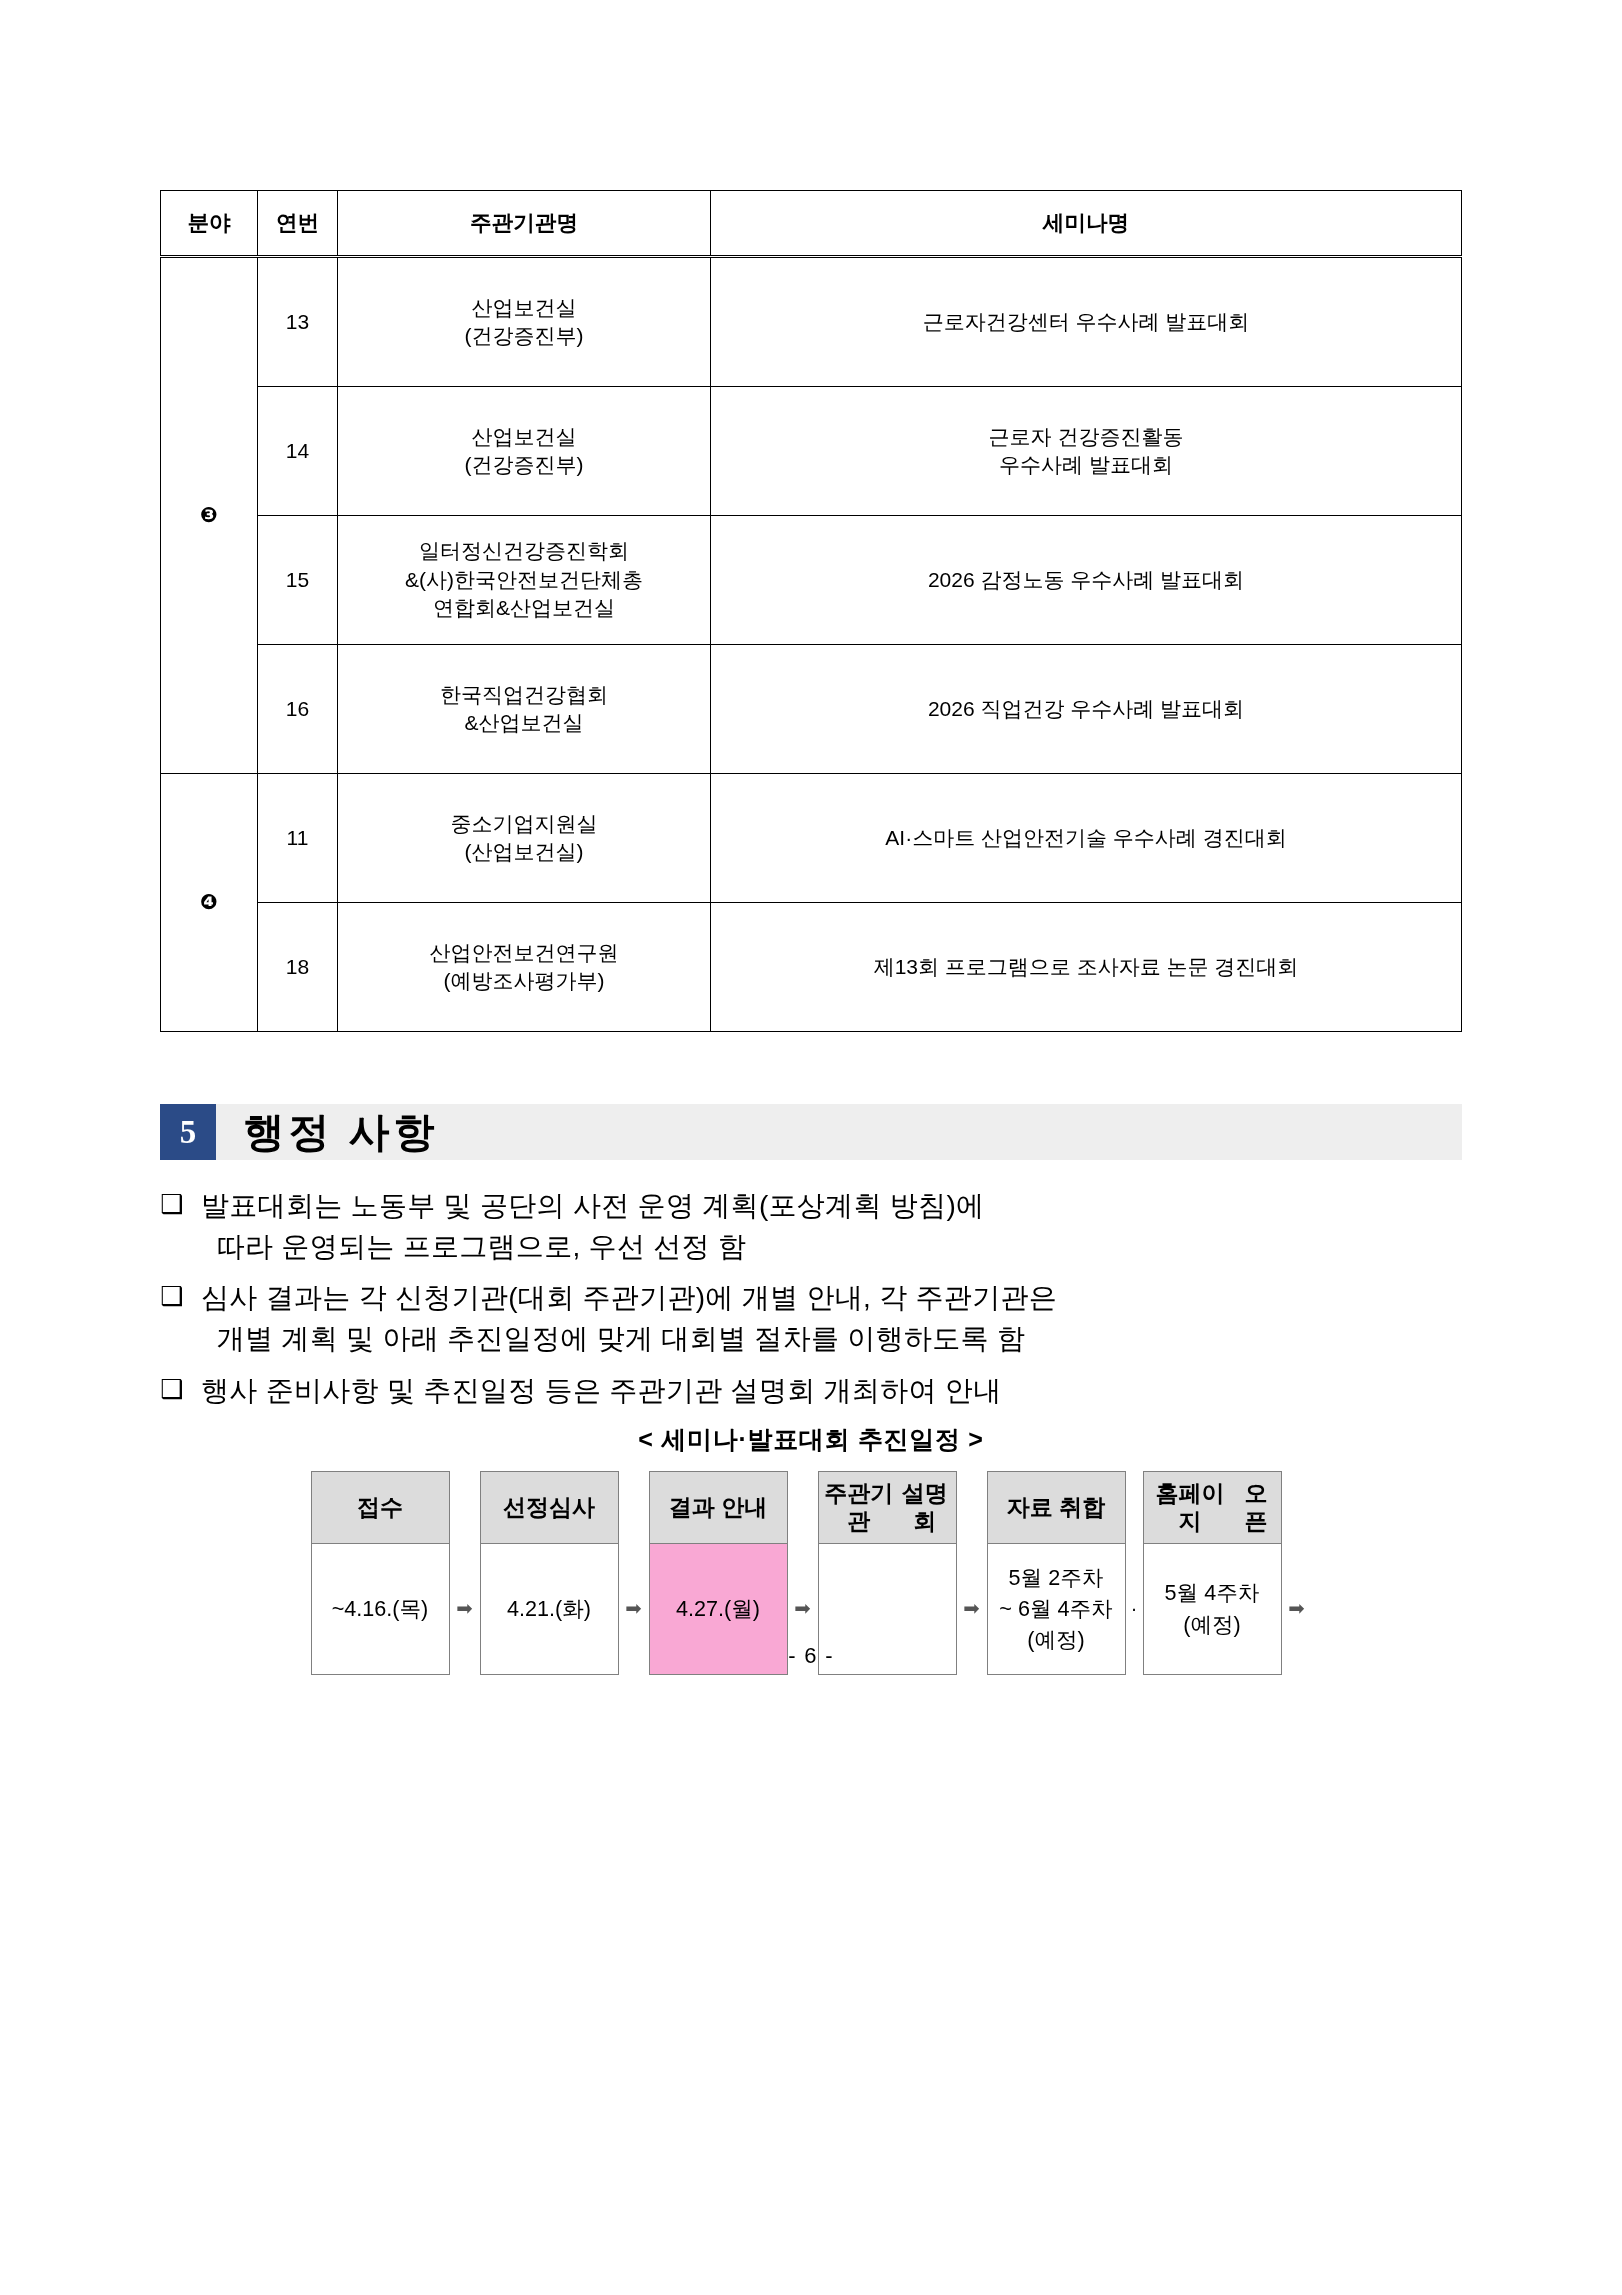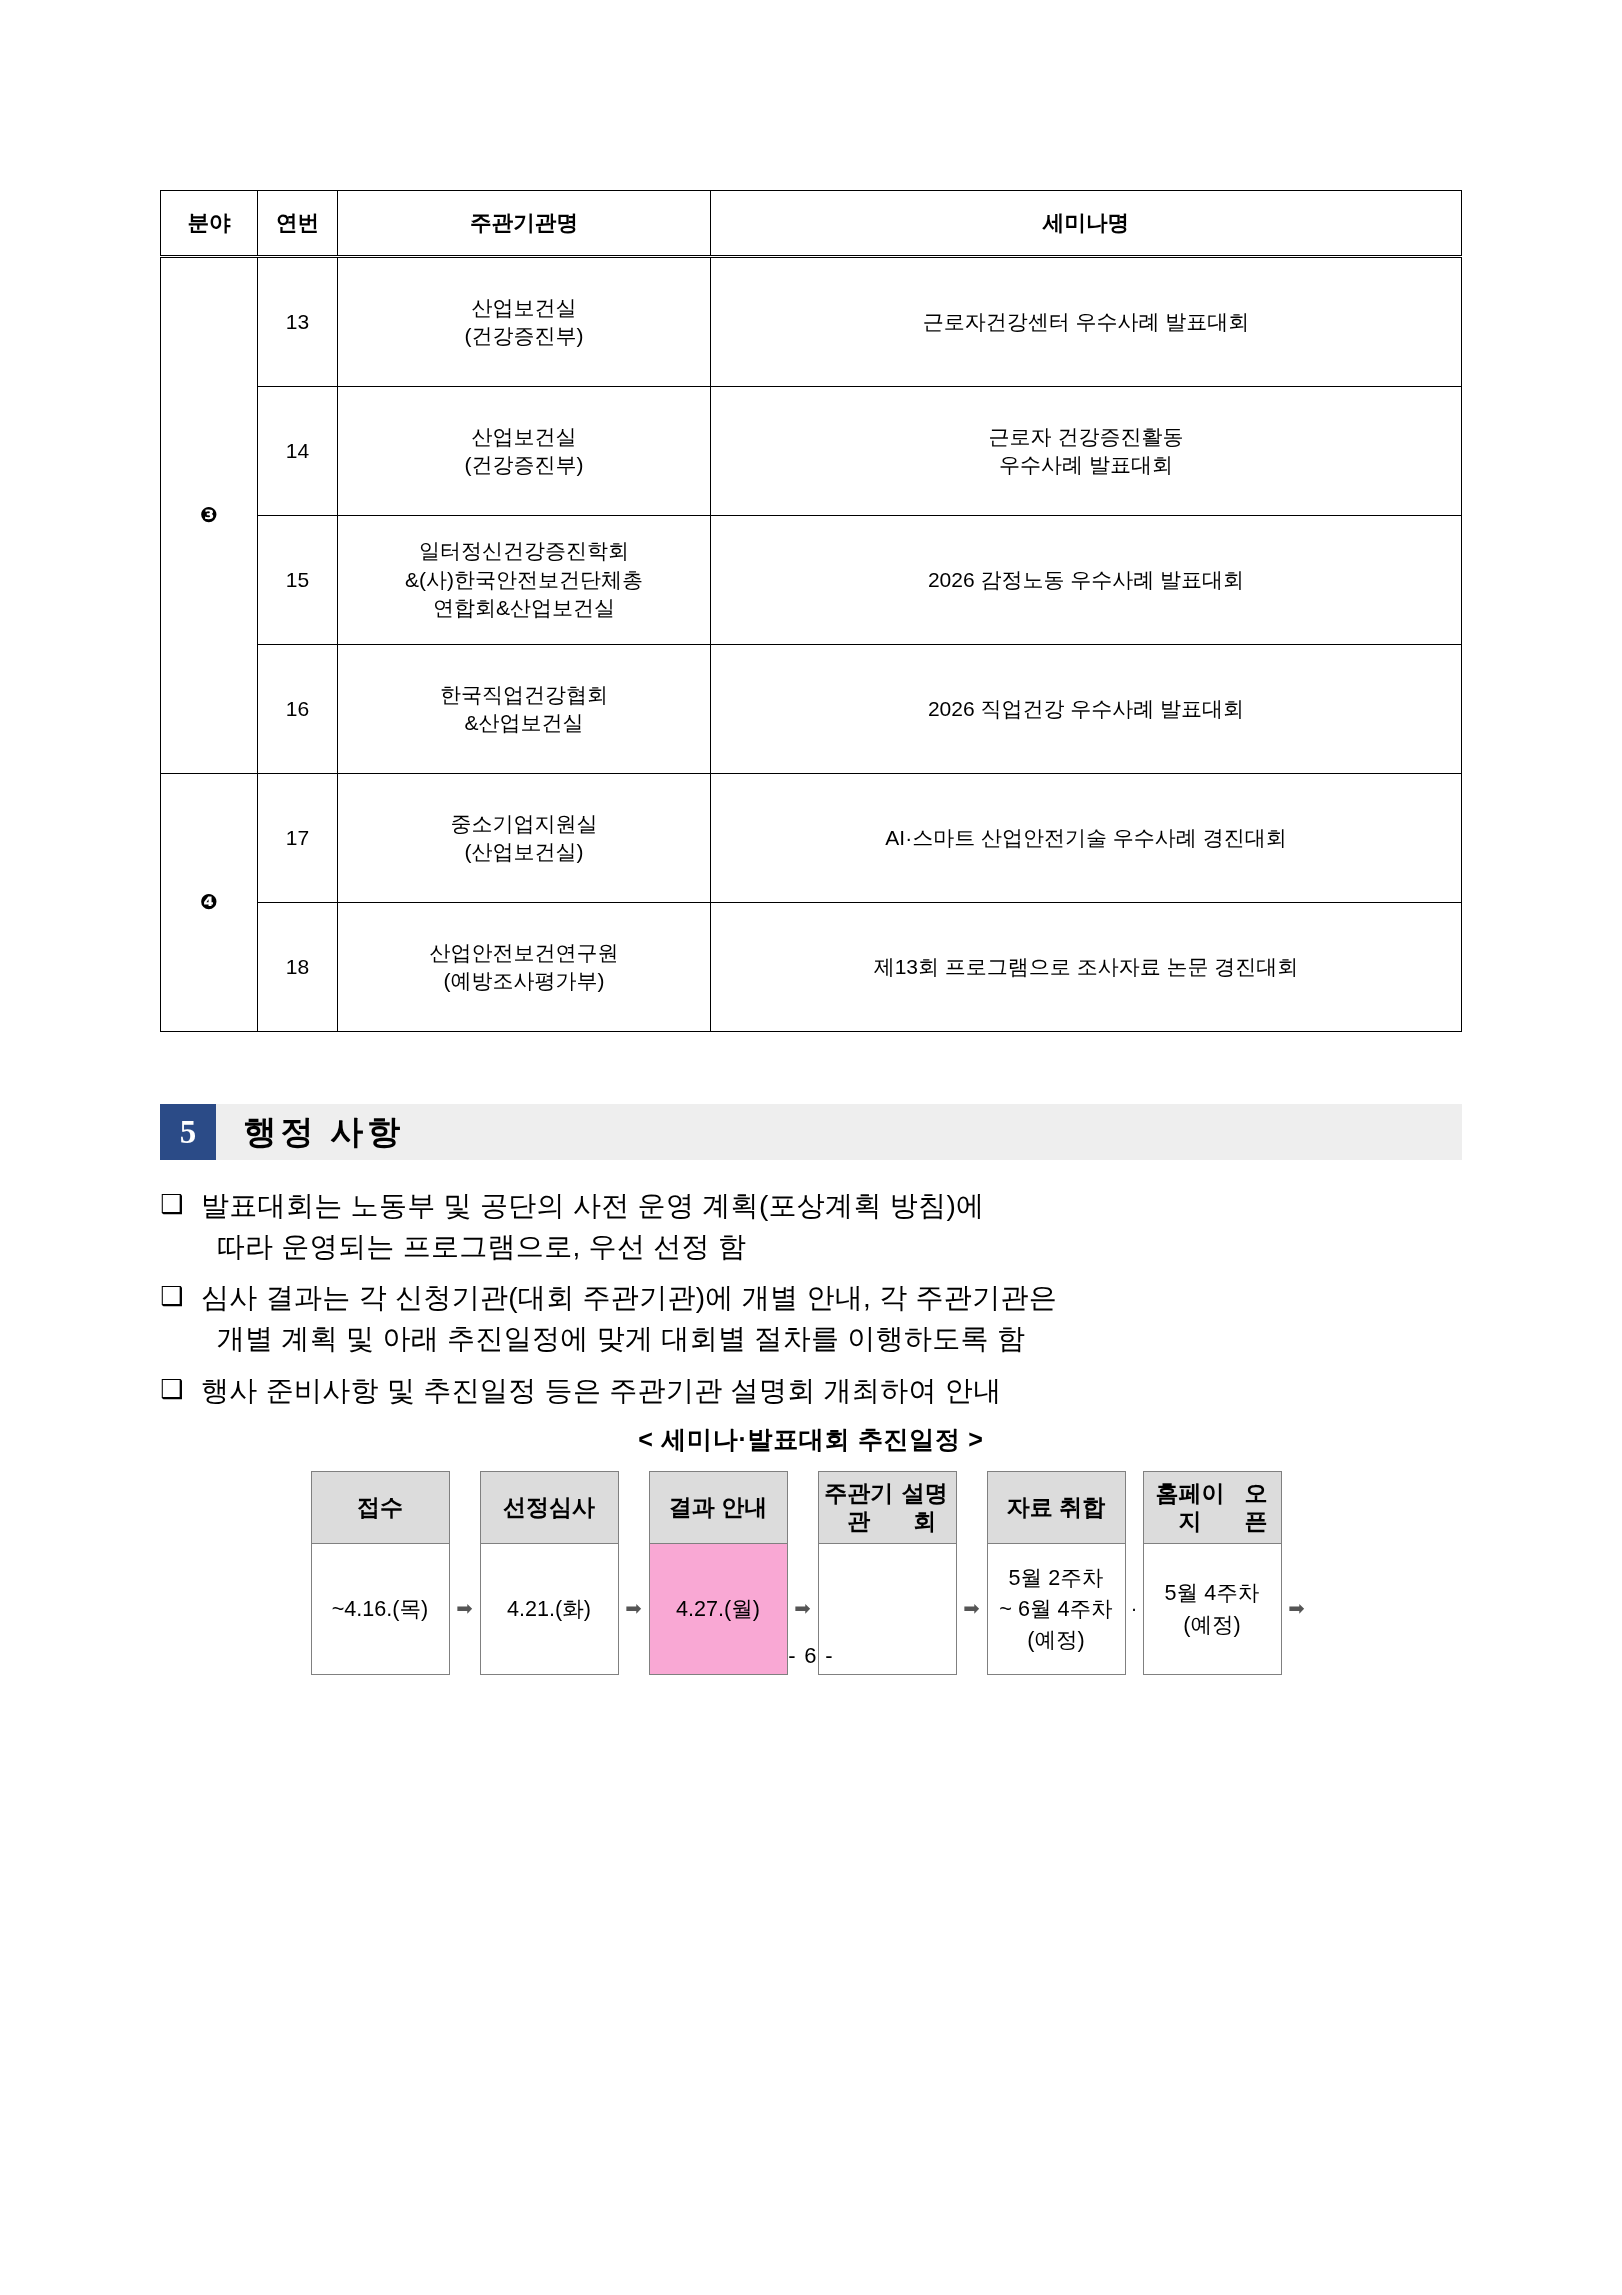--- a/index.html
+++ b/index.html
@@ -77,21 +77,21 @@
     display: flex;
     align-items: center;
     justify-content: center;
     font-family: "Liberation Serif", serif;
   }
   .section-title {
     flex: 1;
     display: flex;
     align-items: center;
     padding-left: 27.5px;
-    font-size: 33px;
+    font-size: 41px;
     font-weight: bold;
     letter-spacing: 3.9px;
   }
 
   
   .bullets {
     margin-top: 26px;
     width: 1302px;
   }
   .bullet {
@@ -257,21 +257,21 @@
           <td class="cell-lines">
             <span>한국직업건강협회</span>
             <span>&amp;산업보건실</span>
           </td>
           <td class="cell-lines">
             <span>2026 직업건강 우수사례 발표대회</span>
           </td>
         </tr>
         <tr>
           <td class="field-mark" rowspan="2">❹</td>
-          <td>17</td>
+          <td>11</td>
           <td class="cell-lines">
             <span>중소기업지원실</span>
             <span>(산업보건실)</span>
           </td>
           <td class="cell-lines">
             <span>AI·스마트 산업안전기술 우수사례 경진대회</span>
           </td>
         </tr>
         <tr>
           <td>18</td>

